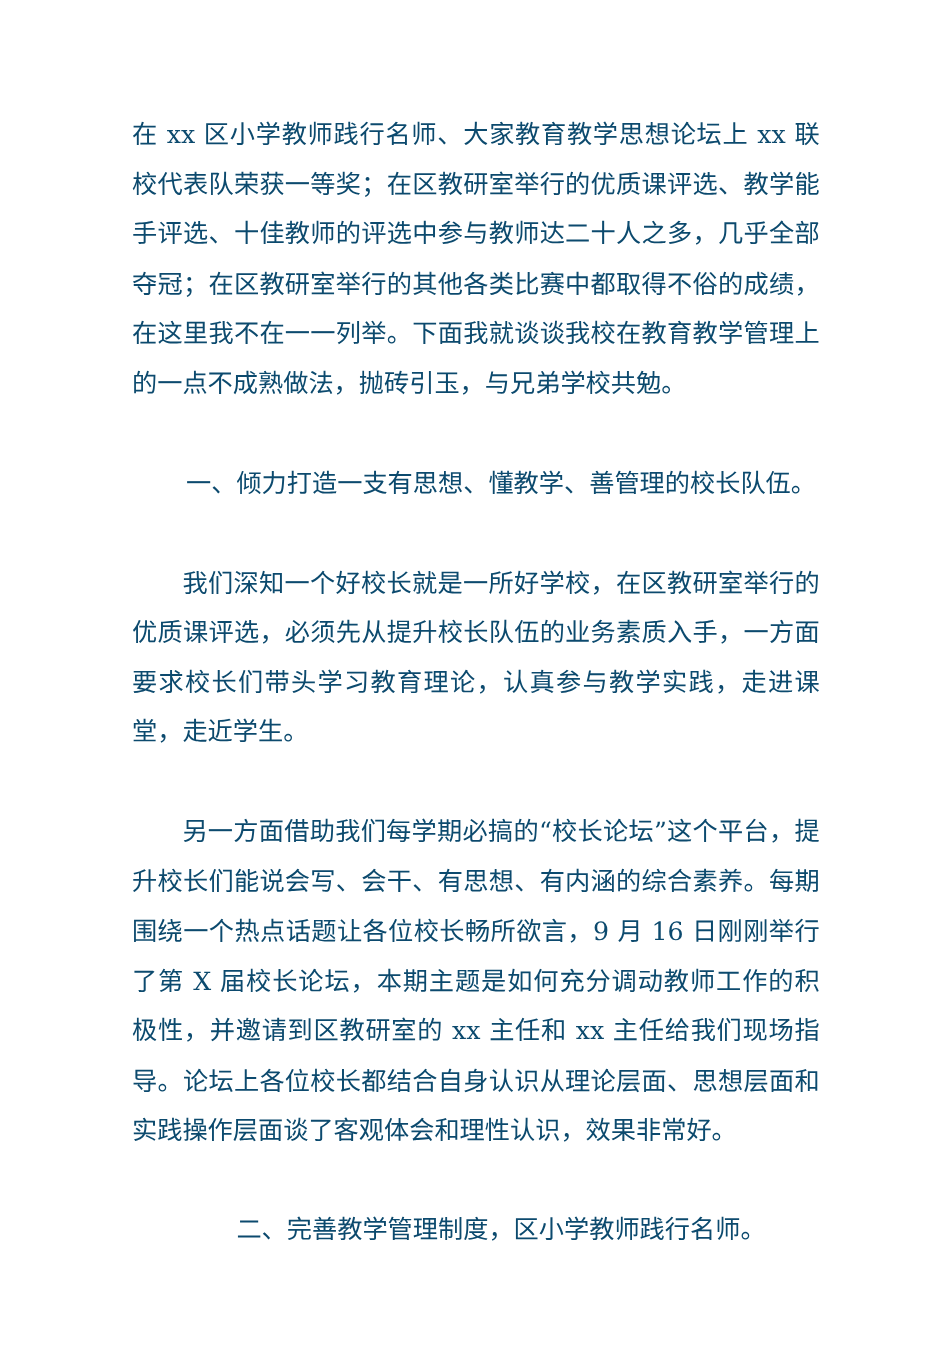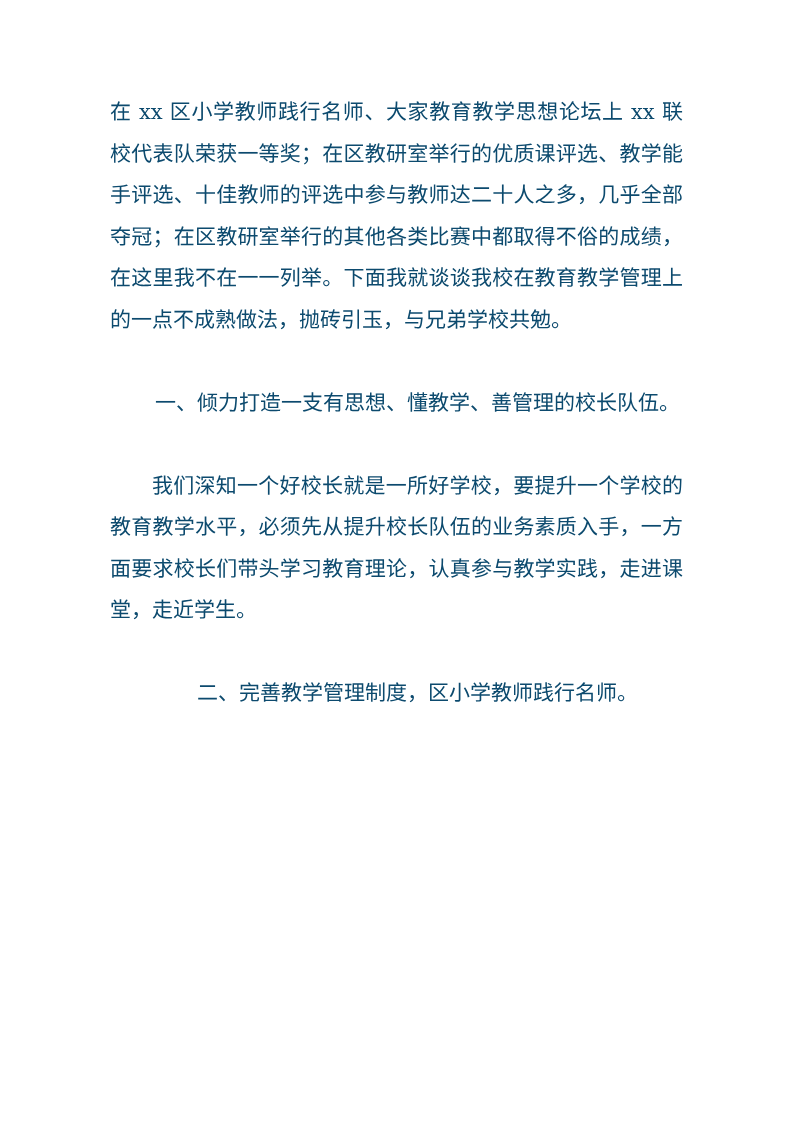--- a/index.html
+++ b/index.html
@@ -37,17 +37,18 @@
   }
 </style>
 </head>
 <body>
 
 <div class="page">
   <p class="para no-indent">在 xx 区小学教师践行名师、大家教育教学思想论坛上 xx 联校代表队荣获一等奖；在区教研室举行的优质课评选、教学能手评选、十佳教师的评选中参与教师达二十人之多，几乎全部夺冠；在区教研室举行的其他各类比赛中都取得不俗的成绩，在这里我不在一一列举。下面我就谈谈我校在教育教学管理上的一点不成熟做法，抛砖引玉，与兄弟学校共勉。</p>
 
   <p class="para heading">一、倾力打造一支有思想、懂教学、善管理的校长队伍。</p>
 
-  <p class="para">我们深知一个好校长就是一所好学校，要提升一个学校的教育教学水平，必须先从提升校长队伍的业务素质入手，一方面要求校长们带头学习教育理论，认真参与教学实践，走进课堂，走近学生。</p>
+  <p class="para">我们深知一个好校长就是一所好学校，在区教研室举行的优质课评选，必须先从提升校长队伍的业务素质入手，一方面要求校长们带头学习教育理论，认真参与教学实践，走进课堂，走近学生。</p>
 
+  <p class="para">另一方面借助我们每学期必搞的“校长论坛”这个平台，提升校长们能说会写、会干、有思想、有内涵的综合素养。每期围绕一个热点话题让各位校长畅所欲言，9 月 16 日刚刚举行了第 X 届校长论坛，本期主题是如何充分调动教师工作的积极性，并邀请到区教研室的 xx 主任和 xx 主任给我们现场指导。论坛上各位校长都结合自身认识从理论层面、思想层面和实践操作层面谈了客观体会和理性认识，效果非常好。</p>
 
   <p class="para heading">二、完善教学管理制度，区小学教师践行名师。</p>
 </div>
 
 </body></html>

